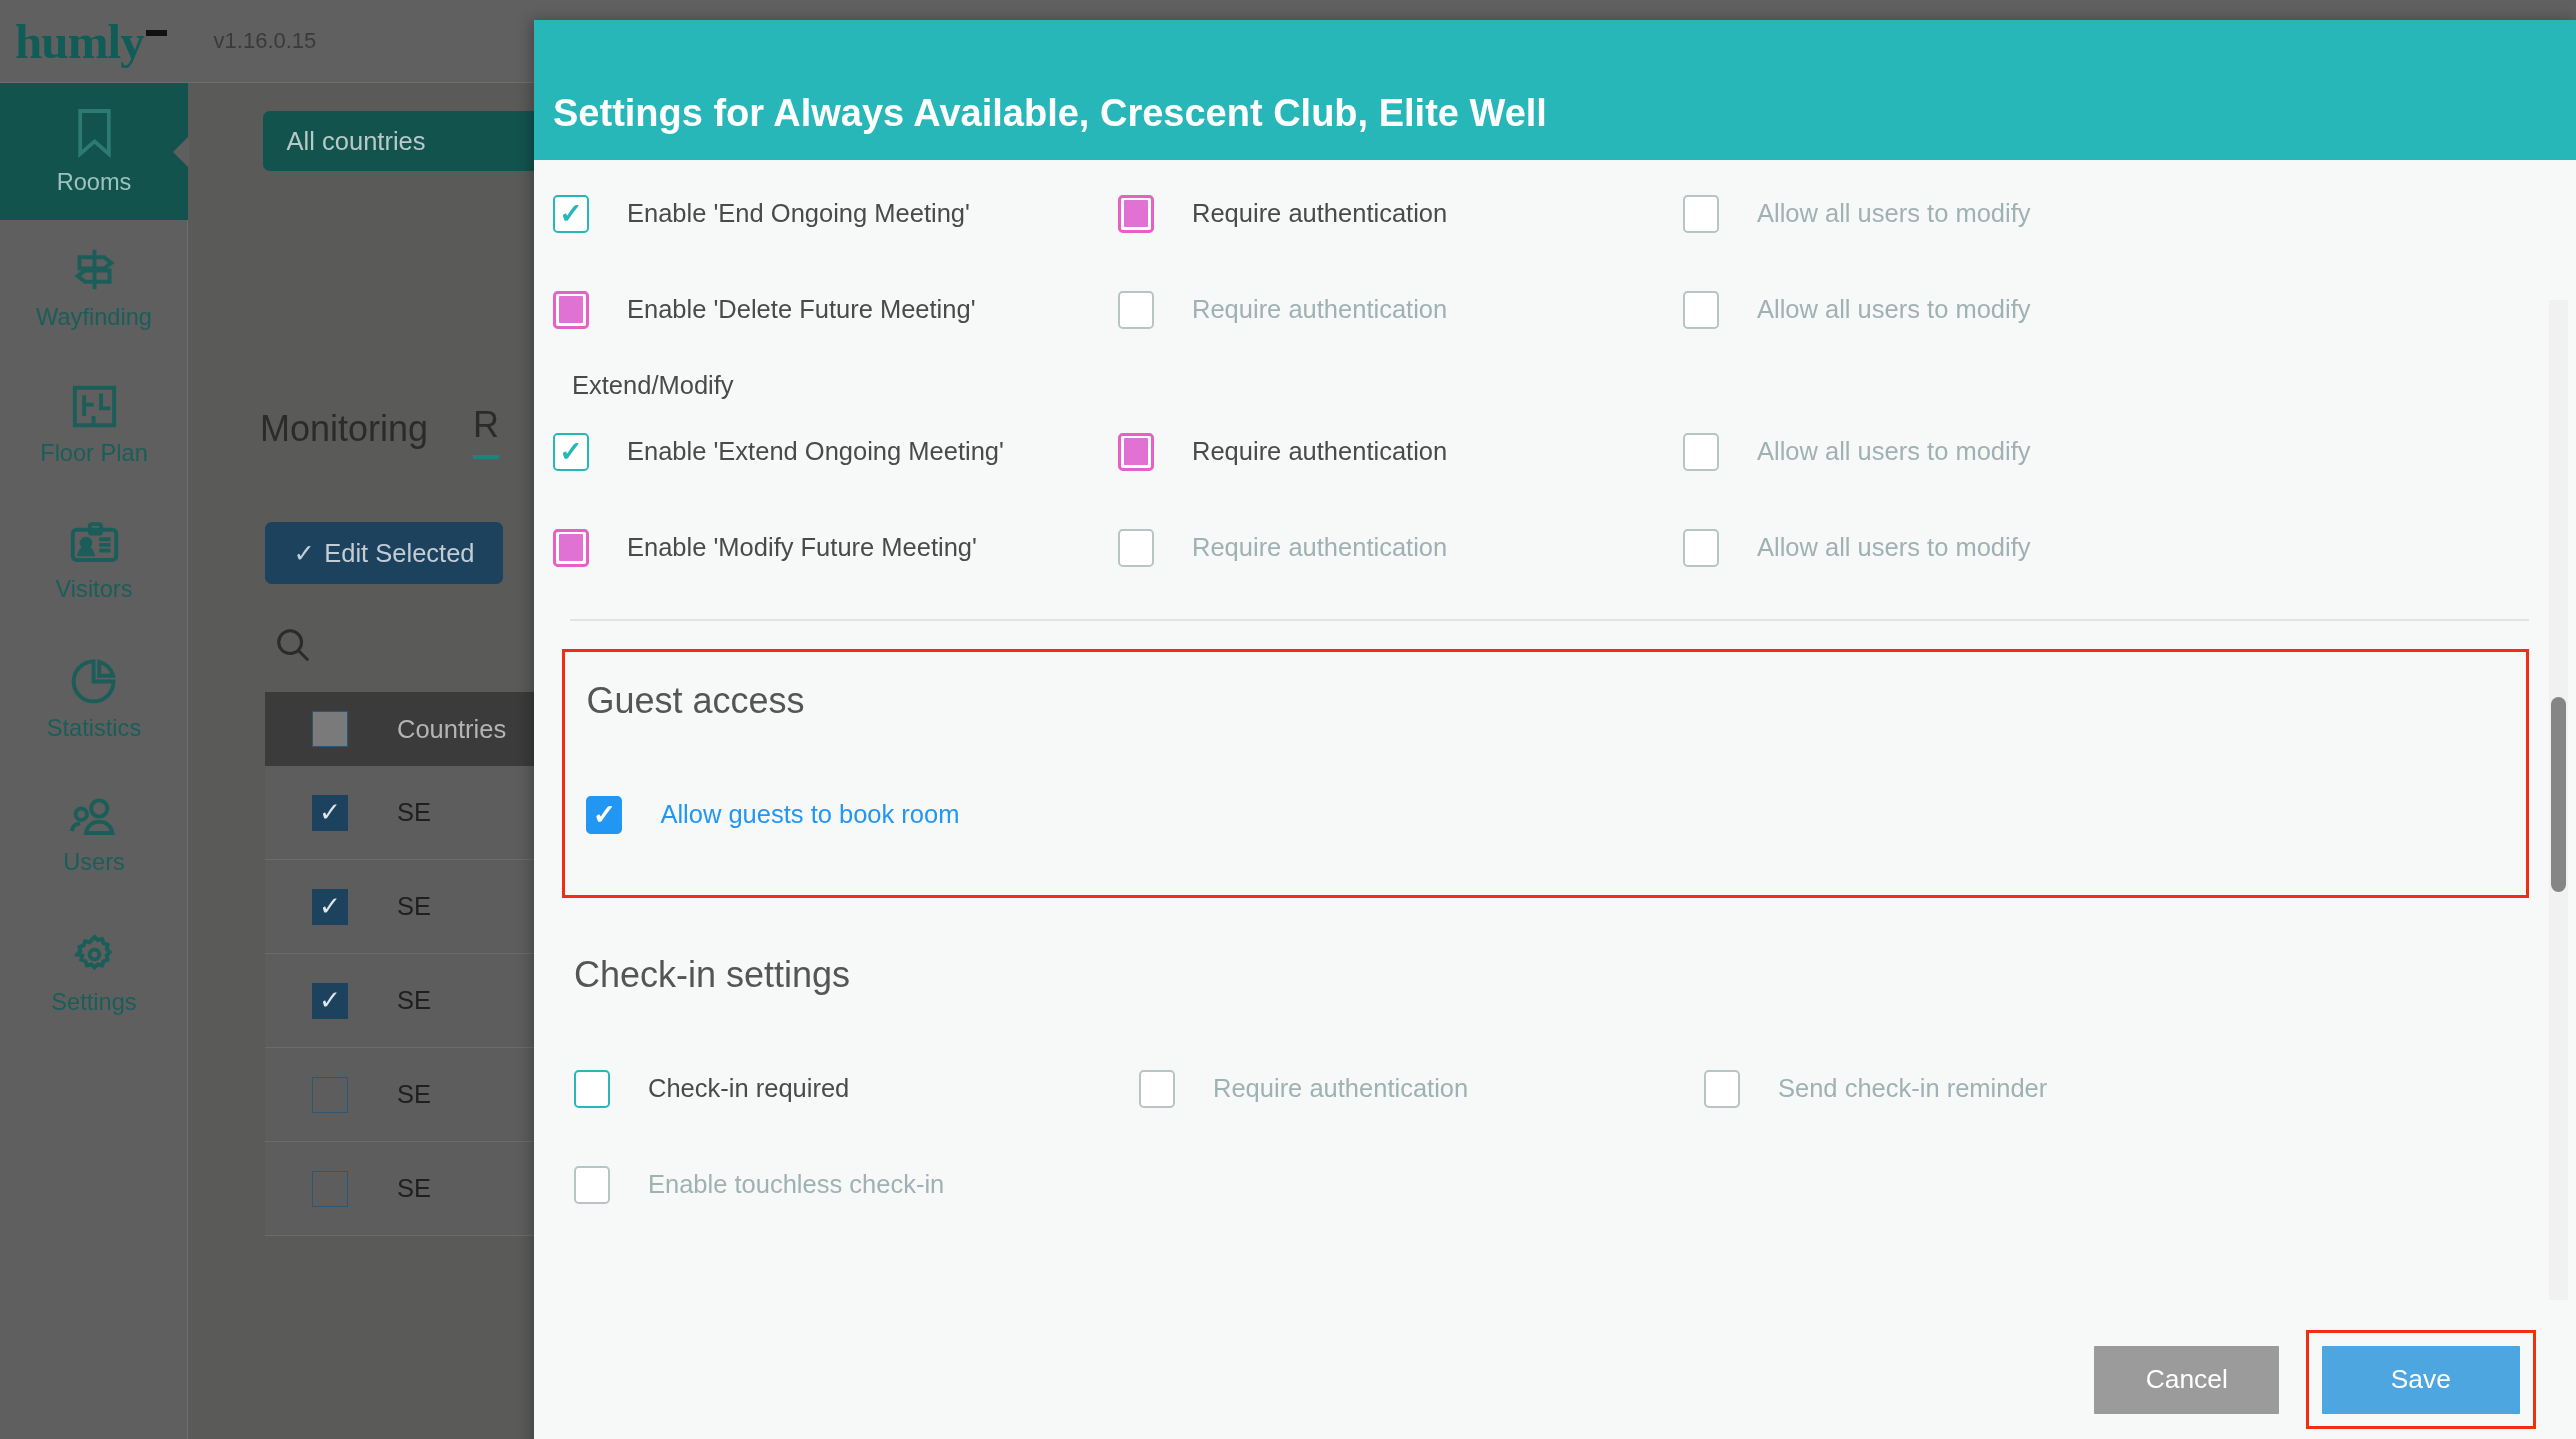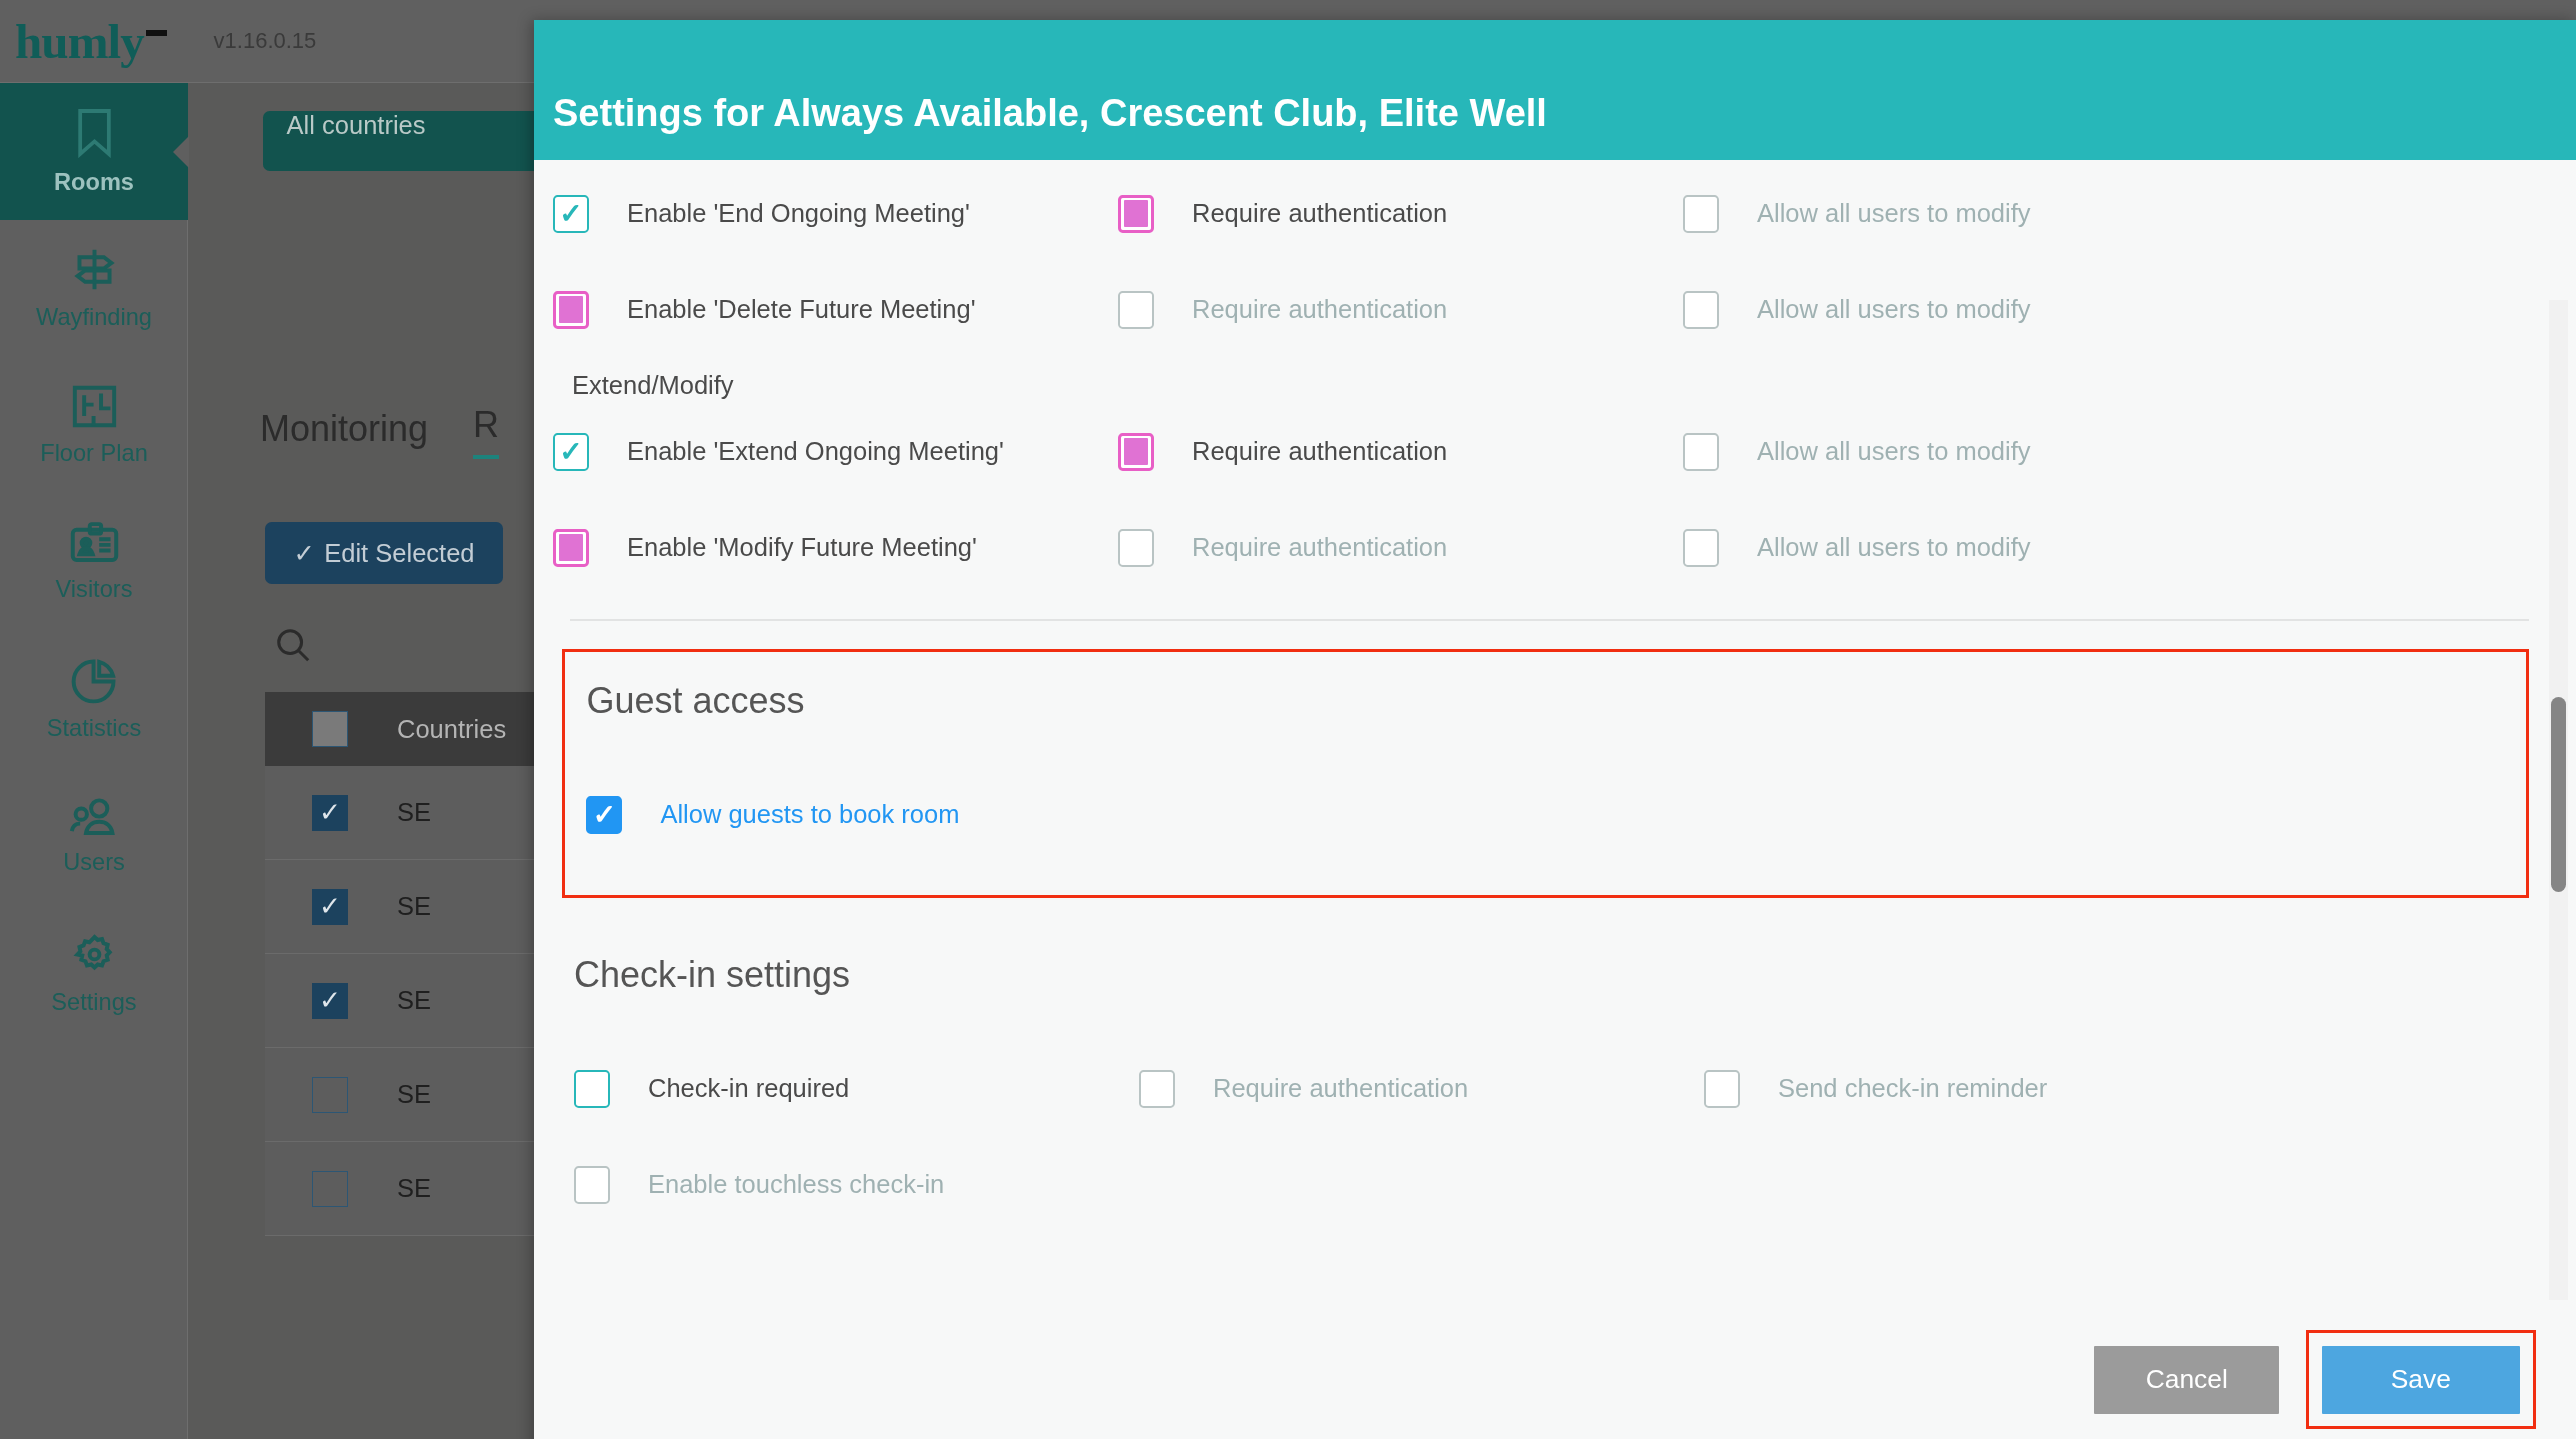--- a/index.html
+++ b/index.html
@@ -43,41 +43,41 @@
     background: #5f5f5f;
     border-right: 0.9px solid #6e6e6e;
   }
   .side-item {
     width: 188px; height: 137px;
     display: flex; flex-direction: column;
     align-items: center; justify-content: center;
     gap: 8.5px; color: #1b5e59; cursor: pointer;
     position: relative;
   }
-  .side-item.active { background: #12534e; font-weight: bold; }
+  .side-item.active { background: #12534e; }
   .side-item.active .side-label { color: #9dc2bf; }
   .side-item.active svg { stroke: #2d7a73; }
   .side-item.active::after {
     content: ""; position: absolute; right: -0.9px; top: 50%;
     transform: translateY(-50%);
     border-top: 16px solid transparent;
     border-bottom: 16px solid transparent;
     border-right: 16px solid #5f5f5f;
   }
   .side-label { font-size: 23.6px; color: #1b5e59; }
   .side-item svg { stroke: #1b5e59; fill: none; stroke-width: 2.1; }
 
   .content-area {
     position: absolute; left: 189px; top: 83px; right: 0; bottom: 0;
   }
   .filter-pill {
     position: absolute; left: 74px; top: 28px;
     width: 378px; height: 60px; border-radius: 6.6px;
     background: #12534e; color: #b9c9c7;
-    font-size: 25.5px; display: flex; padding-left: 23.6px;
+    font-size: 25.5px; display: flex; align-items: center; padding-left: 23.6px;
   }
   .rooms-count {
     position: absolute; left: 349px; top: 99px;
     font-size: 23px; color: #3e3e3e;
   }
   .tabrow {
     position: absolute; left: 71px; top: 321px;
     display: flex; gap: 45px; align-items: flex-end;
   }
   .tab { font-size: 36px; color: #2b2b2b; padding-bottom: 9.4px; cursor: pointer; }

